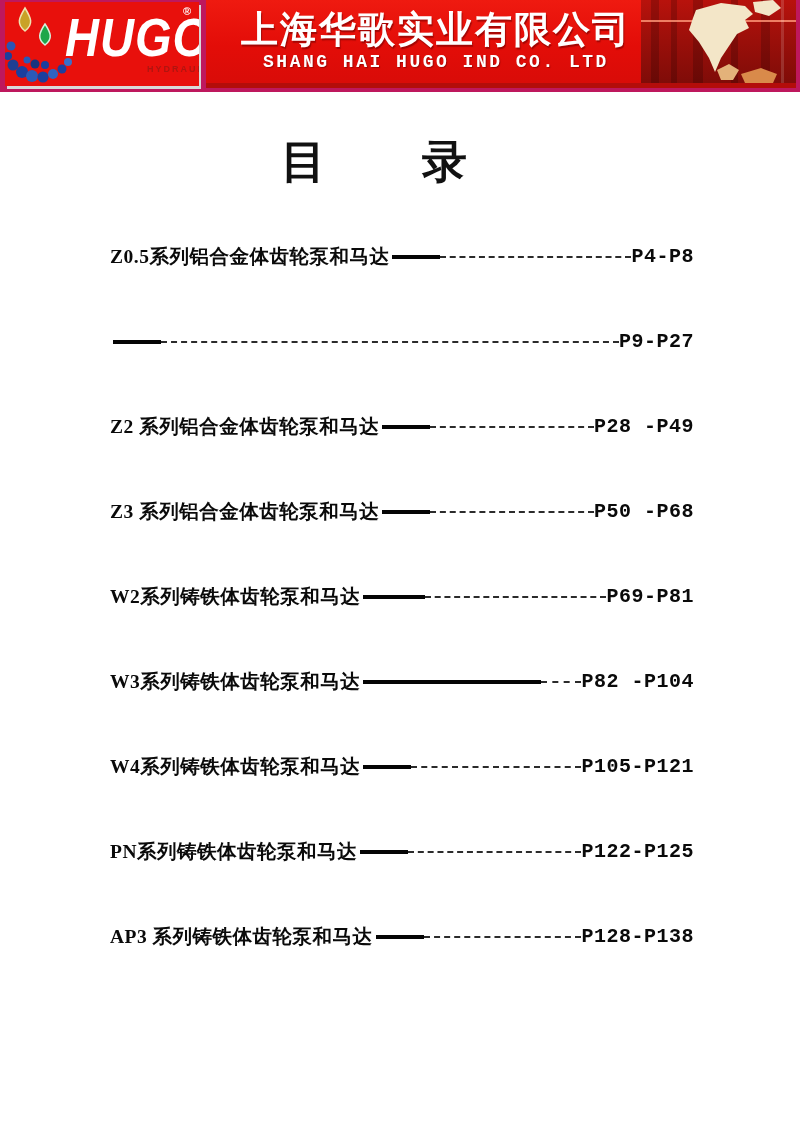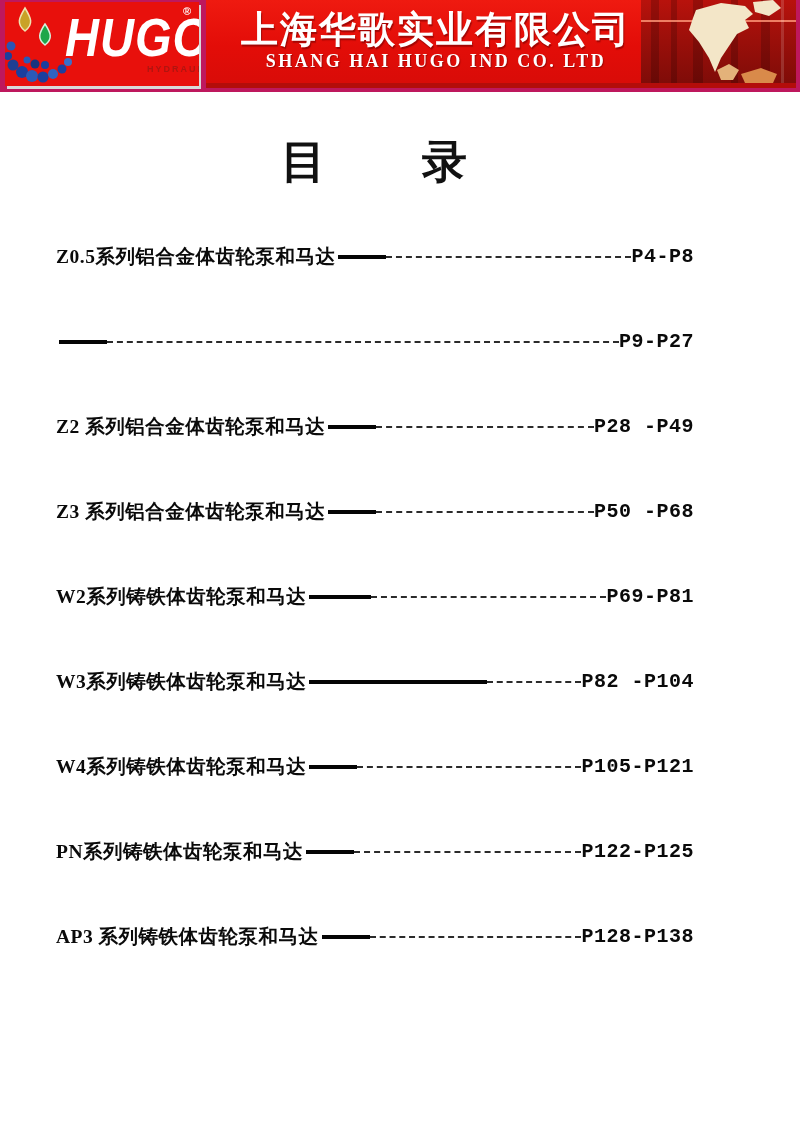--- a/index.html
+++ b/index.html
@@ -39,36 +39,36 @@
     position:absolute;left:0;top:0;right:158px;bottom:0;
     display:flex;flex-direction:column;align-items:center;justify-content:center;
     color:#ffffff;text-align:center;padding-left:28px;
   }
   .company-cn{
     font-family:"Liberation Sans","DejaVu Sans",sans-serif;
     font-size:37px;font-weight:bold;line-height:1.05;letter-spacing:2px;white-space:nowrap;
     text-shadow:1px 2px 1px rgba(120,0,0,.6);
   }
   .company-en{
-    font-family:Liberation Serif, serif;
+    font-family:Liberation Mono, monospace;
     font-size:18px;font-weight:bold;letter-spacing:2.5px;white-space:nowrap;margin-top:2px;
     text-shadow:1px 1px 1px rgba(120,0,0,.6);
   }
   .map-graphic{position:absolute;right:0;top:0;width:155px;height:83px;}
 
   
   .toc-title{
     margin:40px 0 0 0;text-align:center;
     font-size:45px;font-weight:bold;color:#111;
     white-space:pre;letter-spacing:2px;
     transform:translateX(-25px);
   }
 
   
-  .toc-list{padding:22px 106px 0 56px;}
+  .toc-list{padding:22px 106px 0 110px;}
   .toc-row{height:85px;display:flex;align-items:center;}
   .toc-label{
     white-space:nowrap;font-weight:bold;font-size:19.5px;color:#0a0a0a;
     font-family:"Liberation Serif","DejaVu Sans",serif;letter-spacing:.5px;
   }
   .thick-line{height:4px;background:#050505;width:48px;flex:0 0 auto;margin:0 0 0 3px;}
   .toc-row:nth-child(5) .thick-line{width:62px;}
   .toc-row:nth-child(6) .thick-line{width:178px;}
   .leader{flex:1 1 auto;height:0;border-top:2.2px dashed #2b2b2b;}
   .toc-pages{

